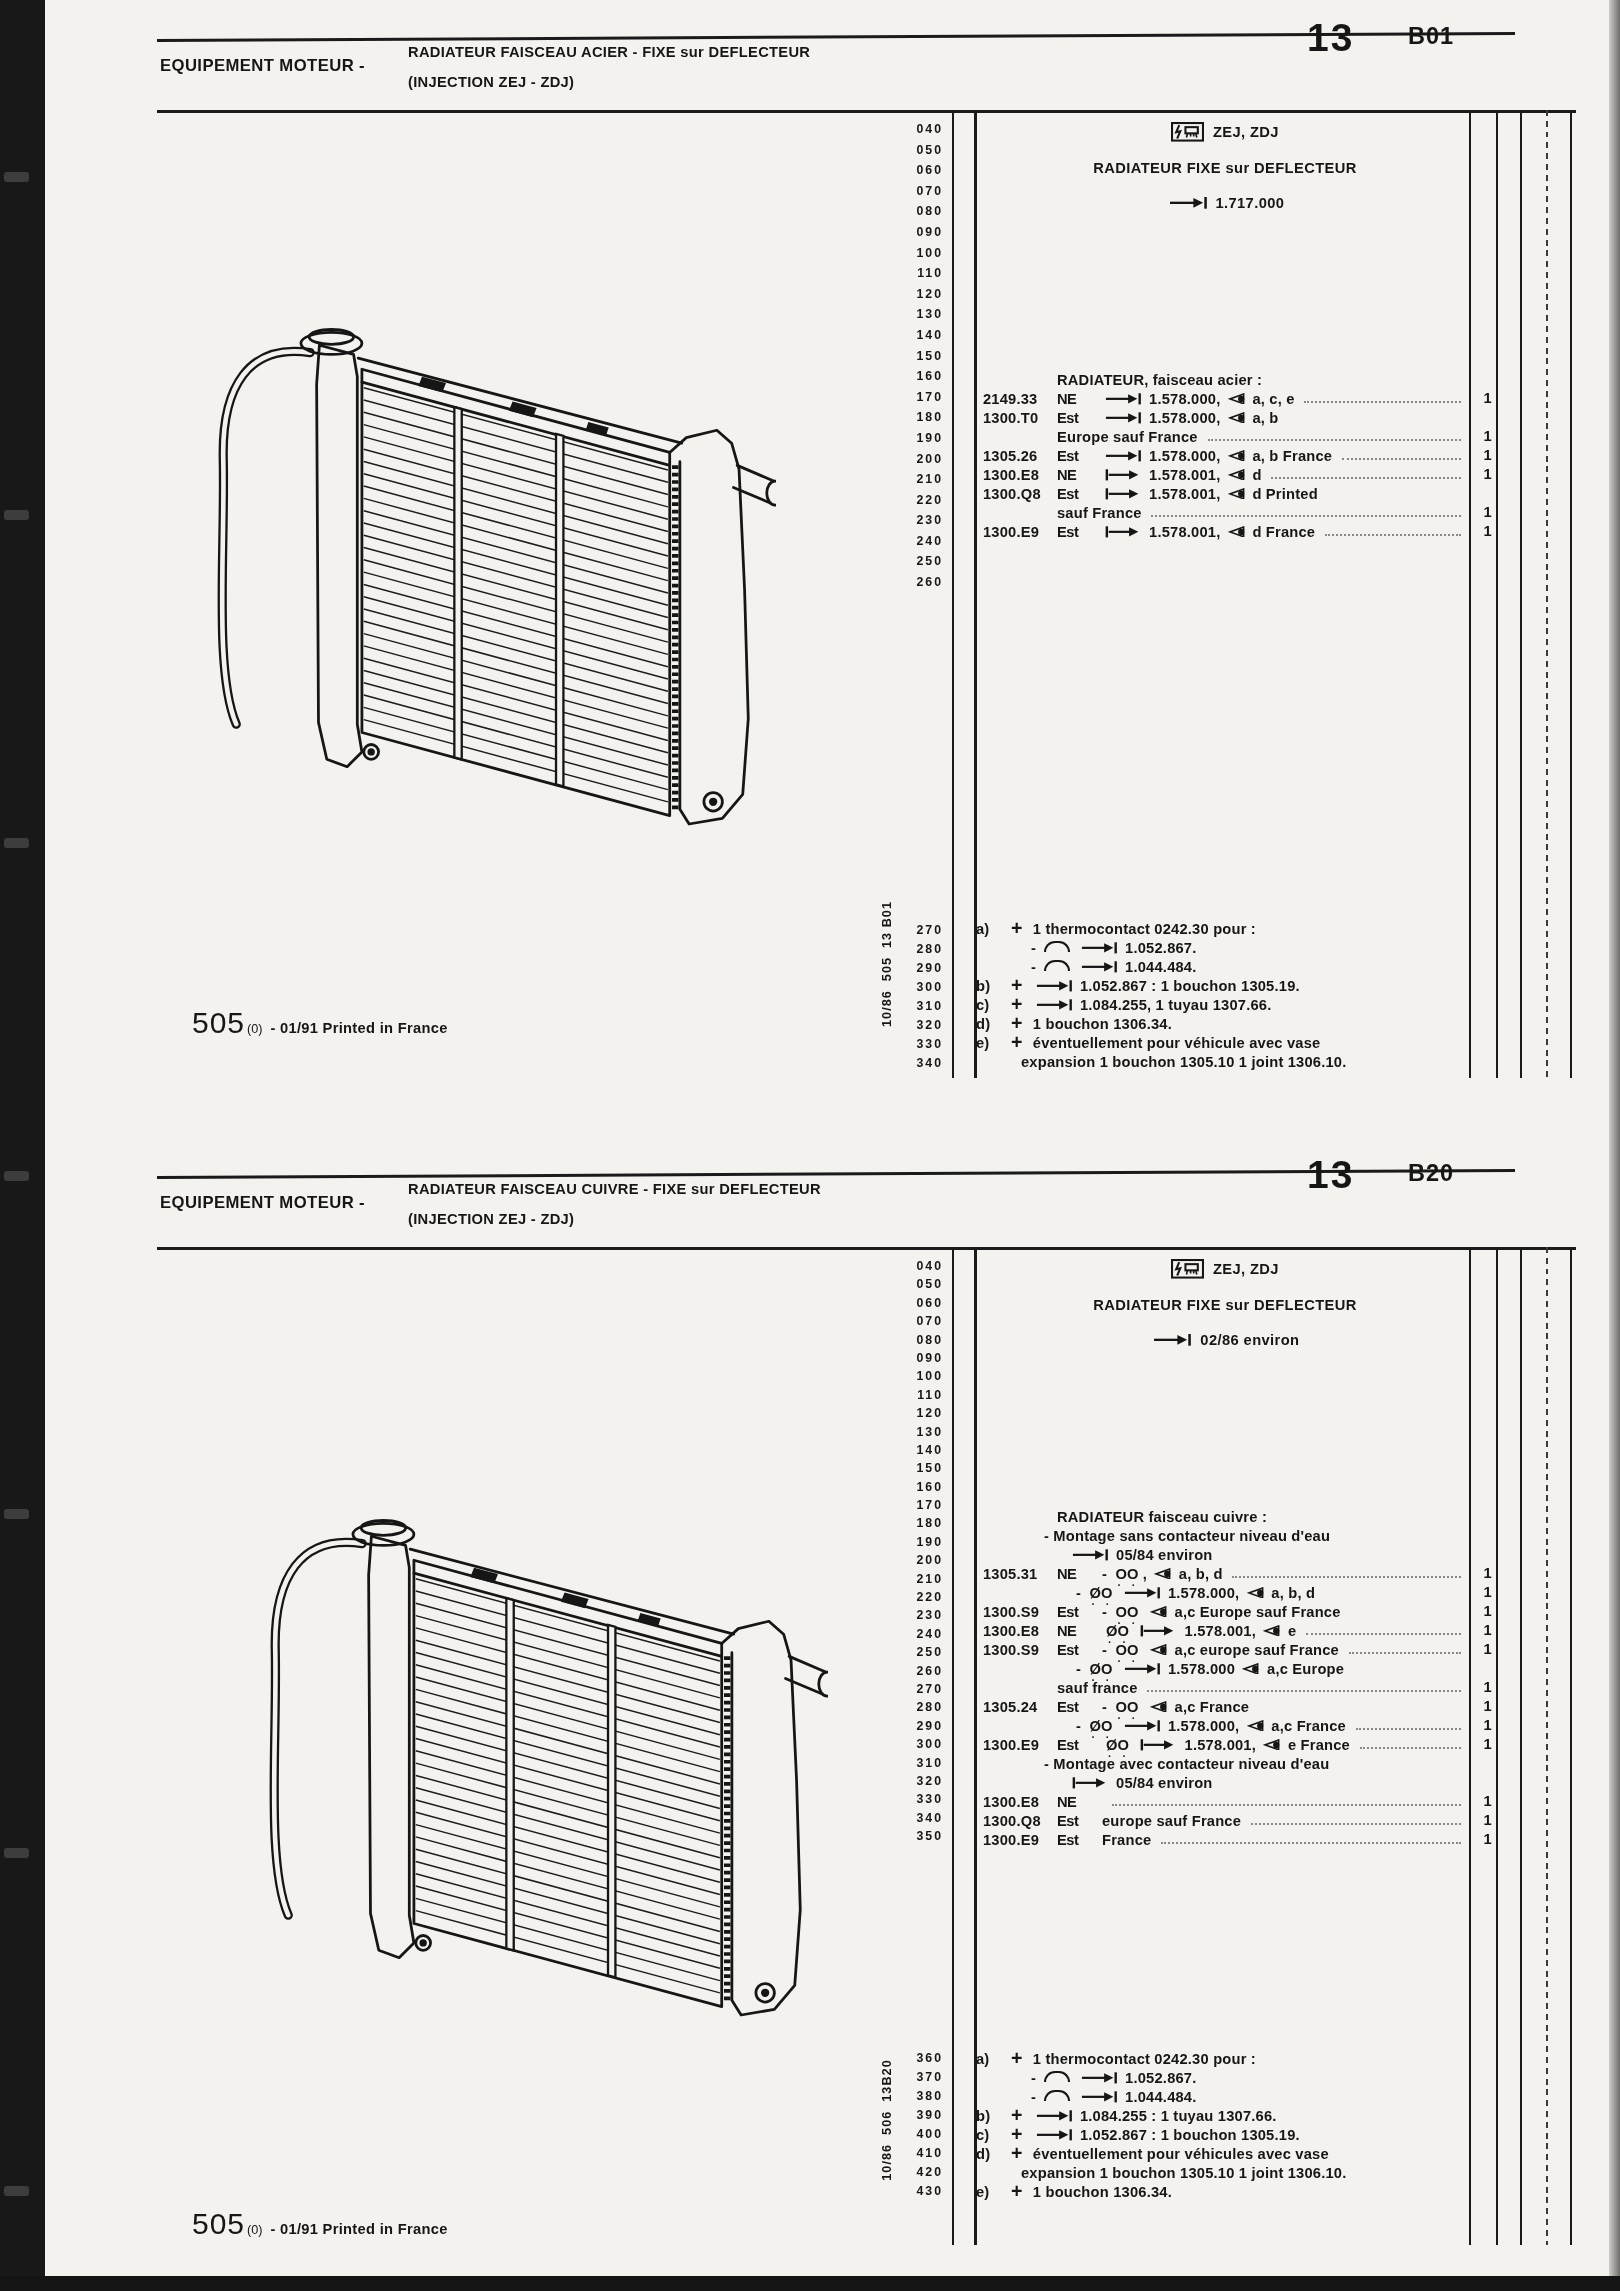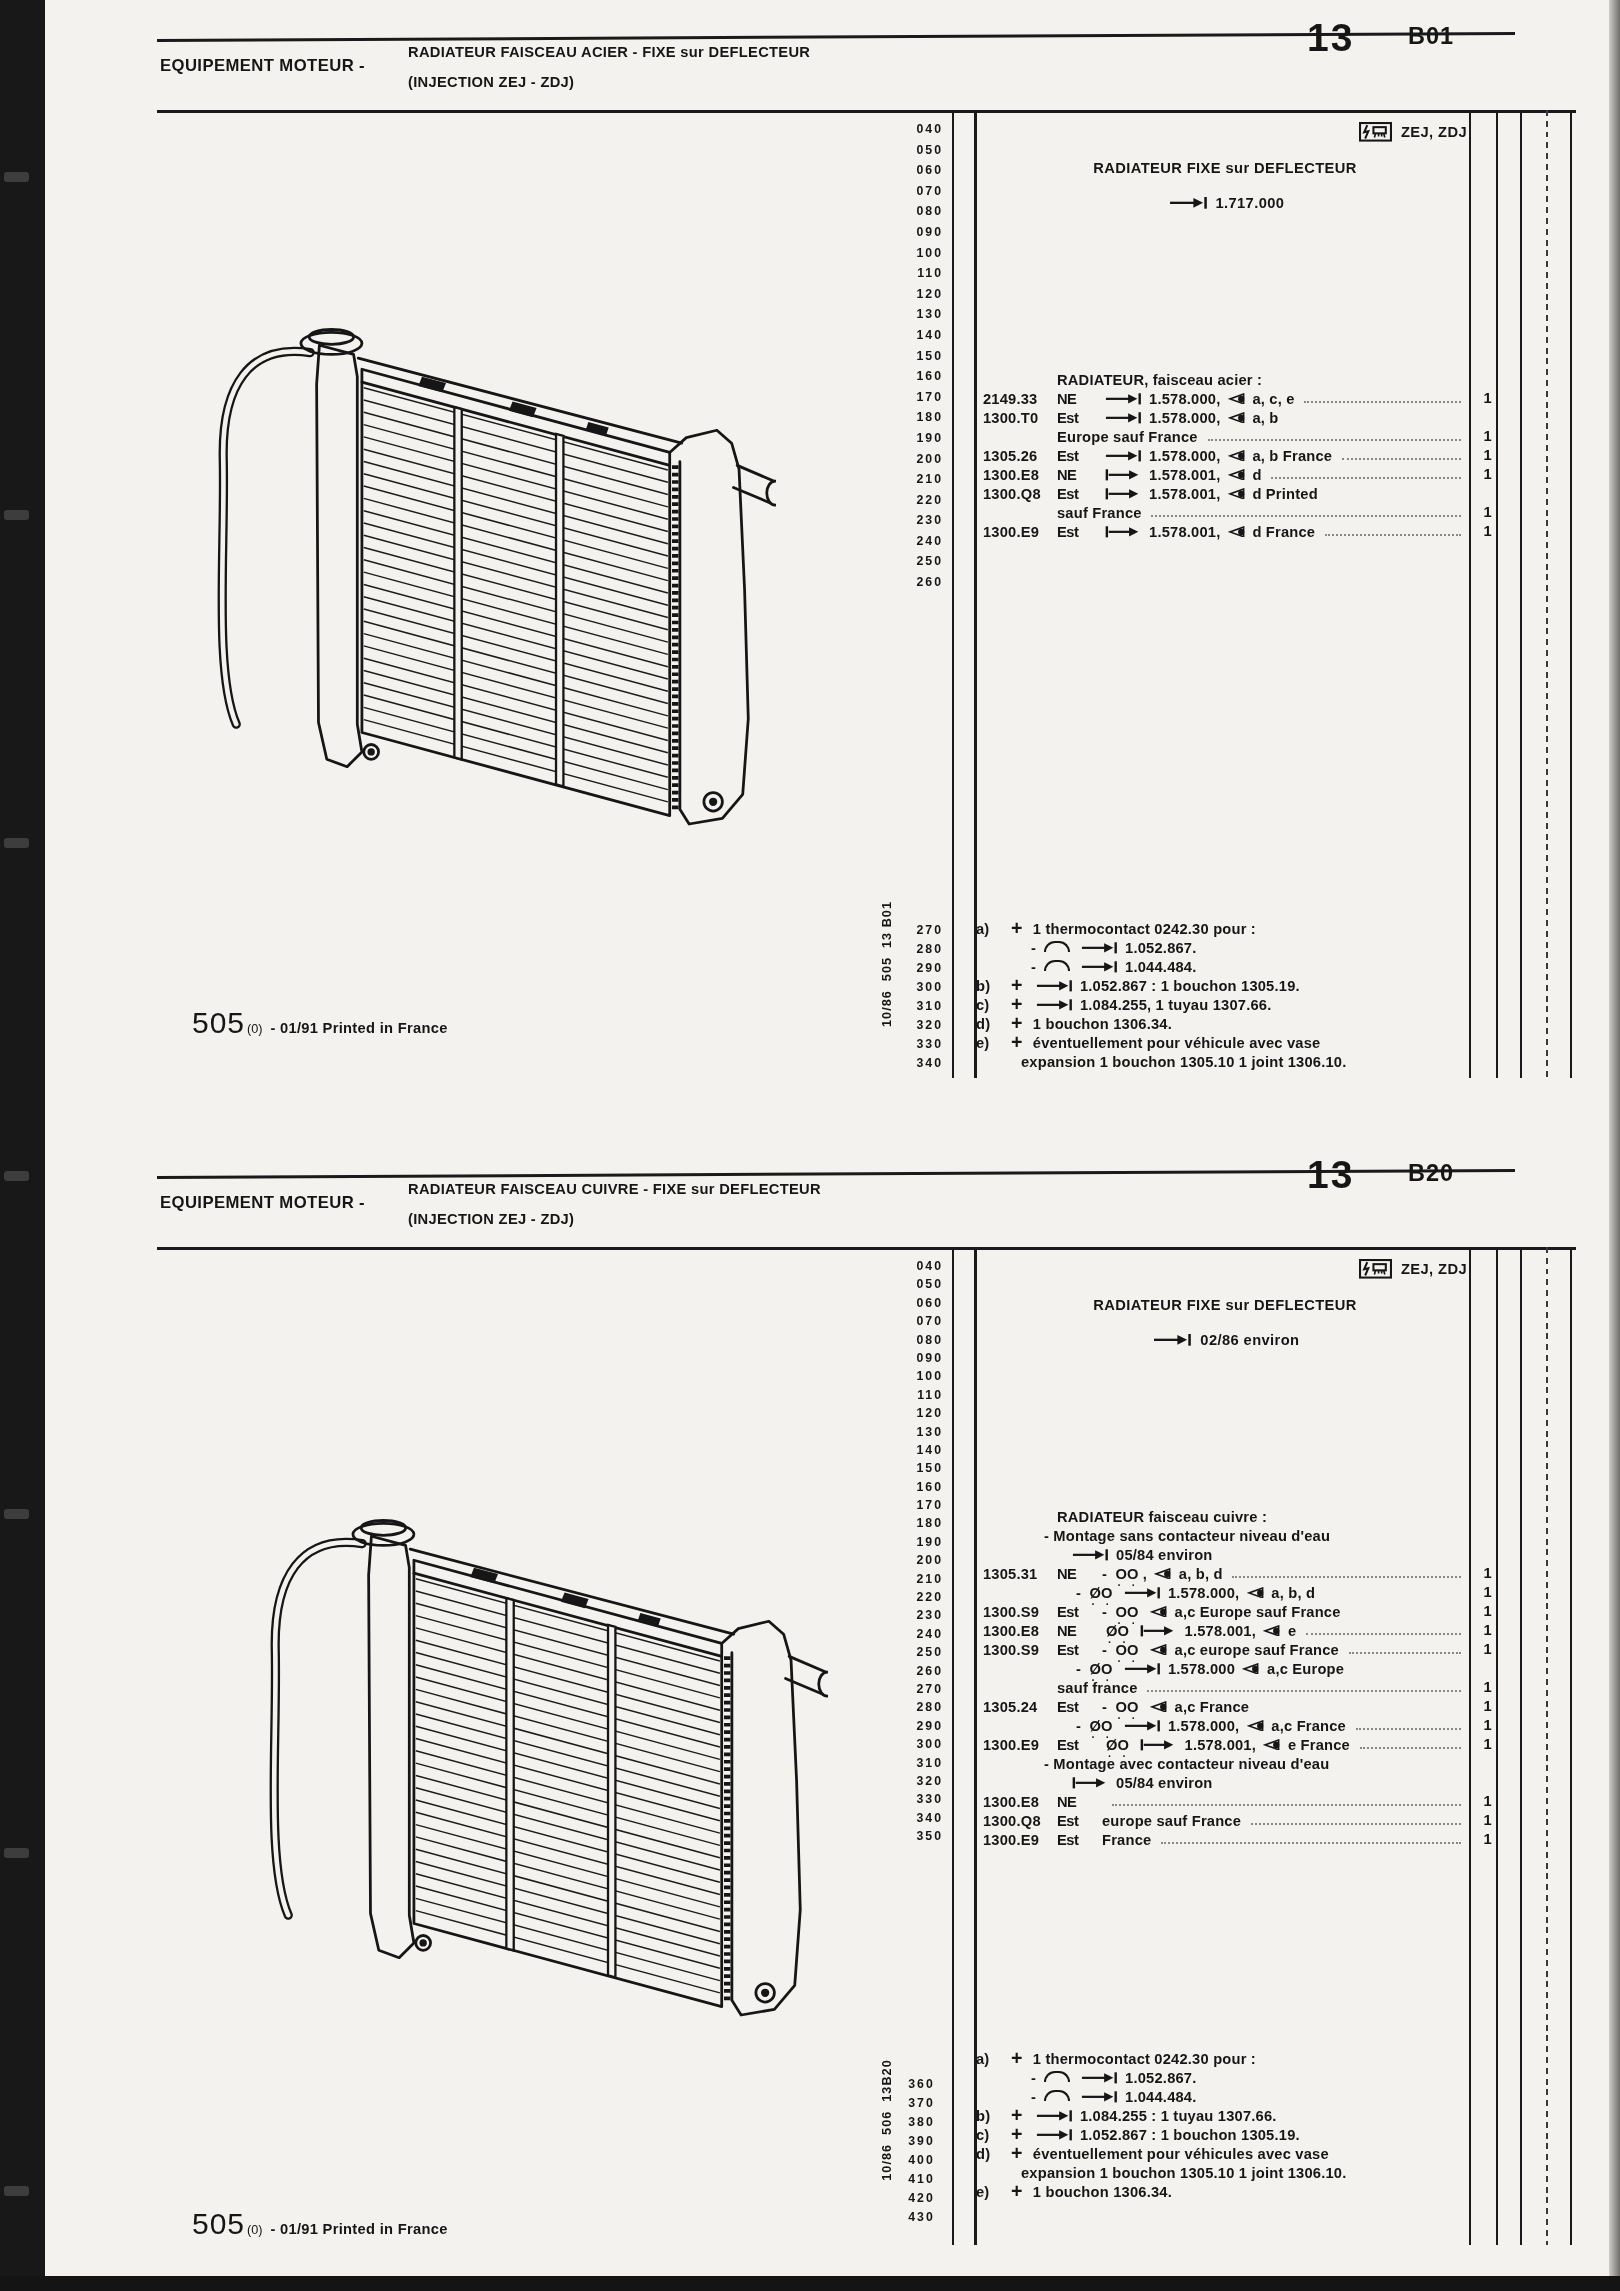--- a/index.html
+++ b/index.html
@@ -28,24 +28,24 @@
   .vl.c{left:1469px;width:2px;} .vl.d{left:1496px;width:2px;}
   .vl.e{left:1520px;width:2px;}
   .vl.f{left:1546px;width:2px;background:repeating-linear-gradient(to bottom,#3a3a3a 0 5.9px,transparent 5.9px 10.8px);}
   .vl.g{left:1570px;width:2px;}
   #sec1 .vl{height:968px;} #sec2 .vl{height:998px;}
   
   .mcol{left:900px;width:43px;text-align:right;font-size:12.3px;font-weight:bold;letter-spacing:2px;}
   .mcol{top:122px;}
   #sec1 [data-mcol] div{height:20.6px;} #sec2 [data-mcol] div{height:18.4px;}
   [data-nmcol] div{height:19px;}
-  #sec1 .nmcol{top:923px;} #sec2 .nmcol{top:940px;text-align:center;}
+  #sec1 .nmcol{top:923px;} #sec2 .nmcol{top:914px;}
   
   .panel-center{left:983px;width:484px;text-align:center;font-size:14.7px;font-weight:bold;letter-spacing:0.4px;}
-  .models-line{top:122px;display:flex;justify-content:flex-end;align-items:center;gap:8.8px;}
+  .models-line{top:122px;display:flex;justify-content:center;align-items:center;gap:8.8px;}
   .ptitle{top:160px;}
   .prange{top:195px;display:flex;justify-content:center;align-items:center;gap:5px;}
   
   .rows{left:983px;top:370px;width:484px;}
   .notes{left:976px;width:491px;}
   #sec1 .notes{top:919px;} #sec2 .notes{top:912px;}
   .row{position:relative;height:19px;display:flex;align-items:center;font-size:14.7px;font-weight:bold;
        letter-spacing:0.2px;white-space:nowrap;}
   .row .ref{width:74px;flex:none;}
   .row .sym{width:45px;flex:none;letter-spacing:-0.5px;}

